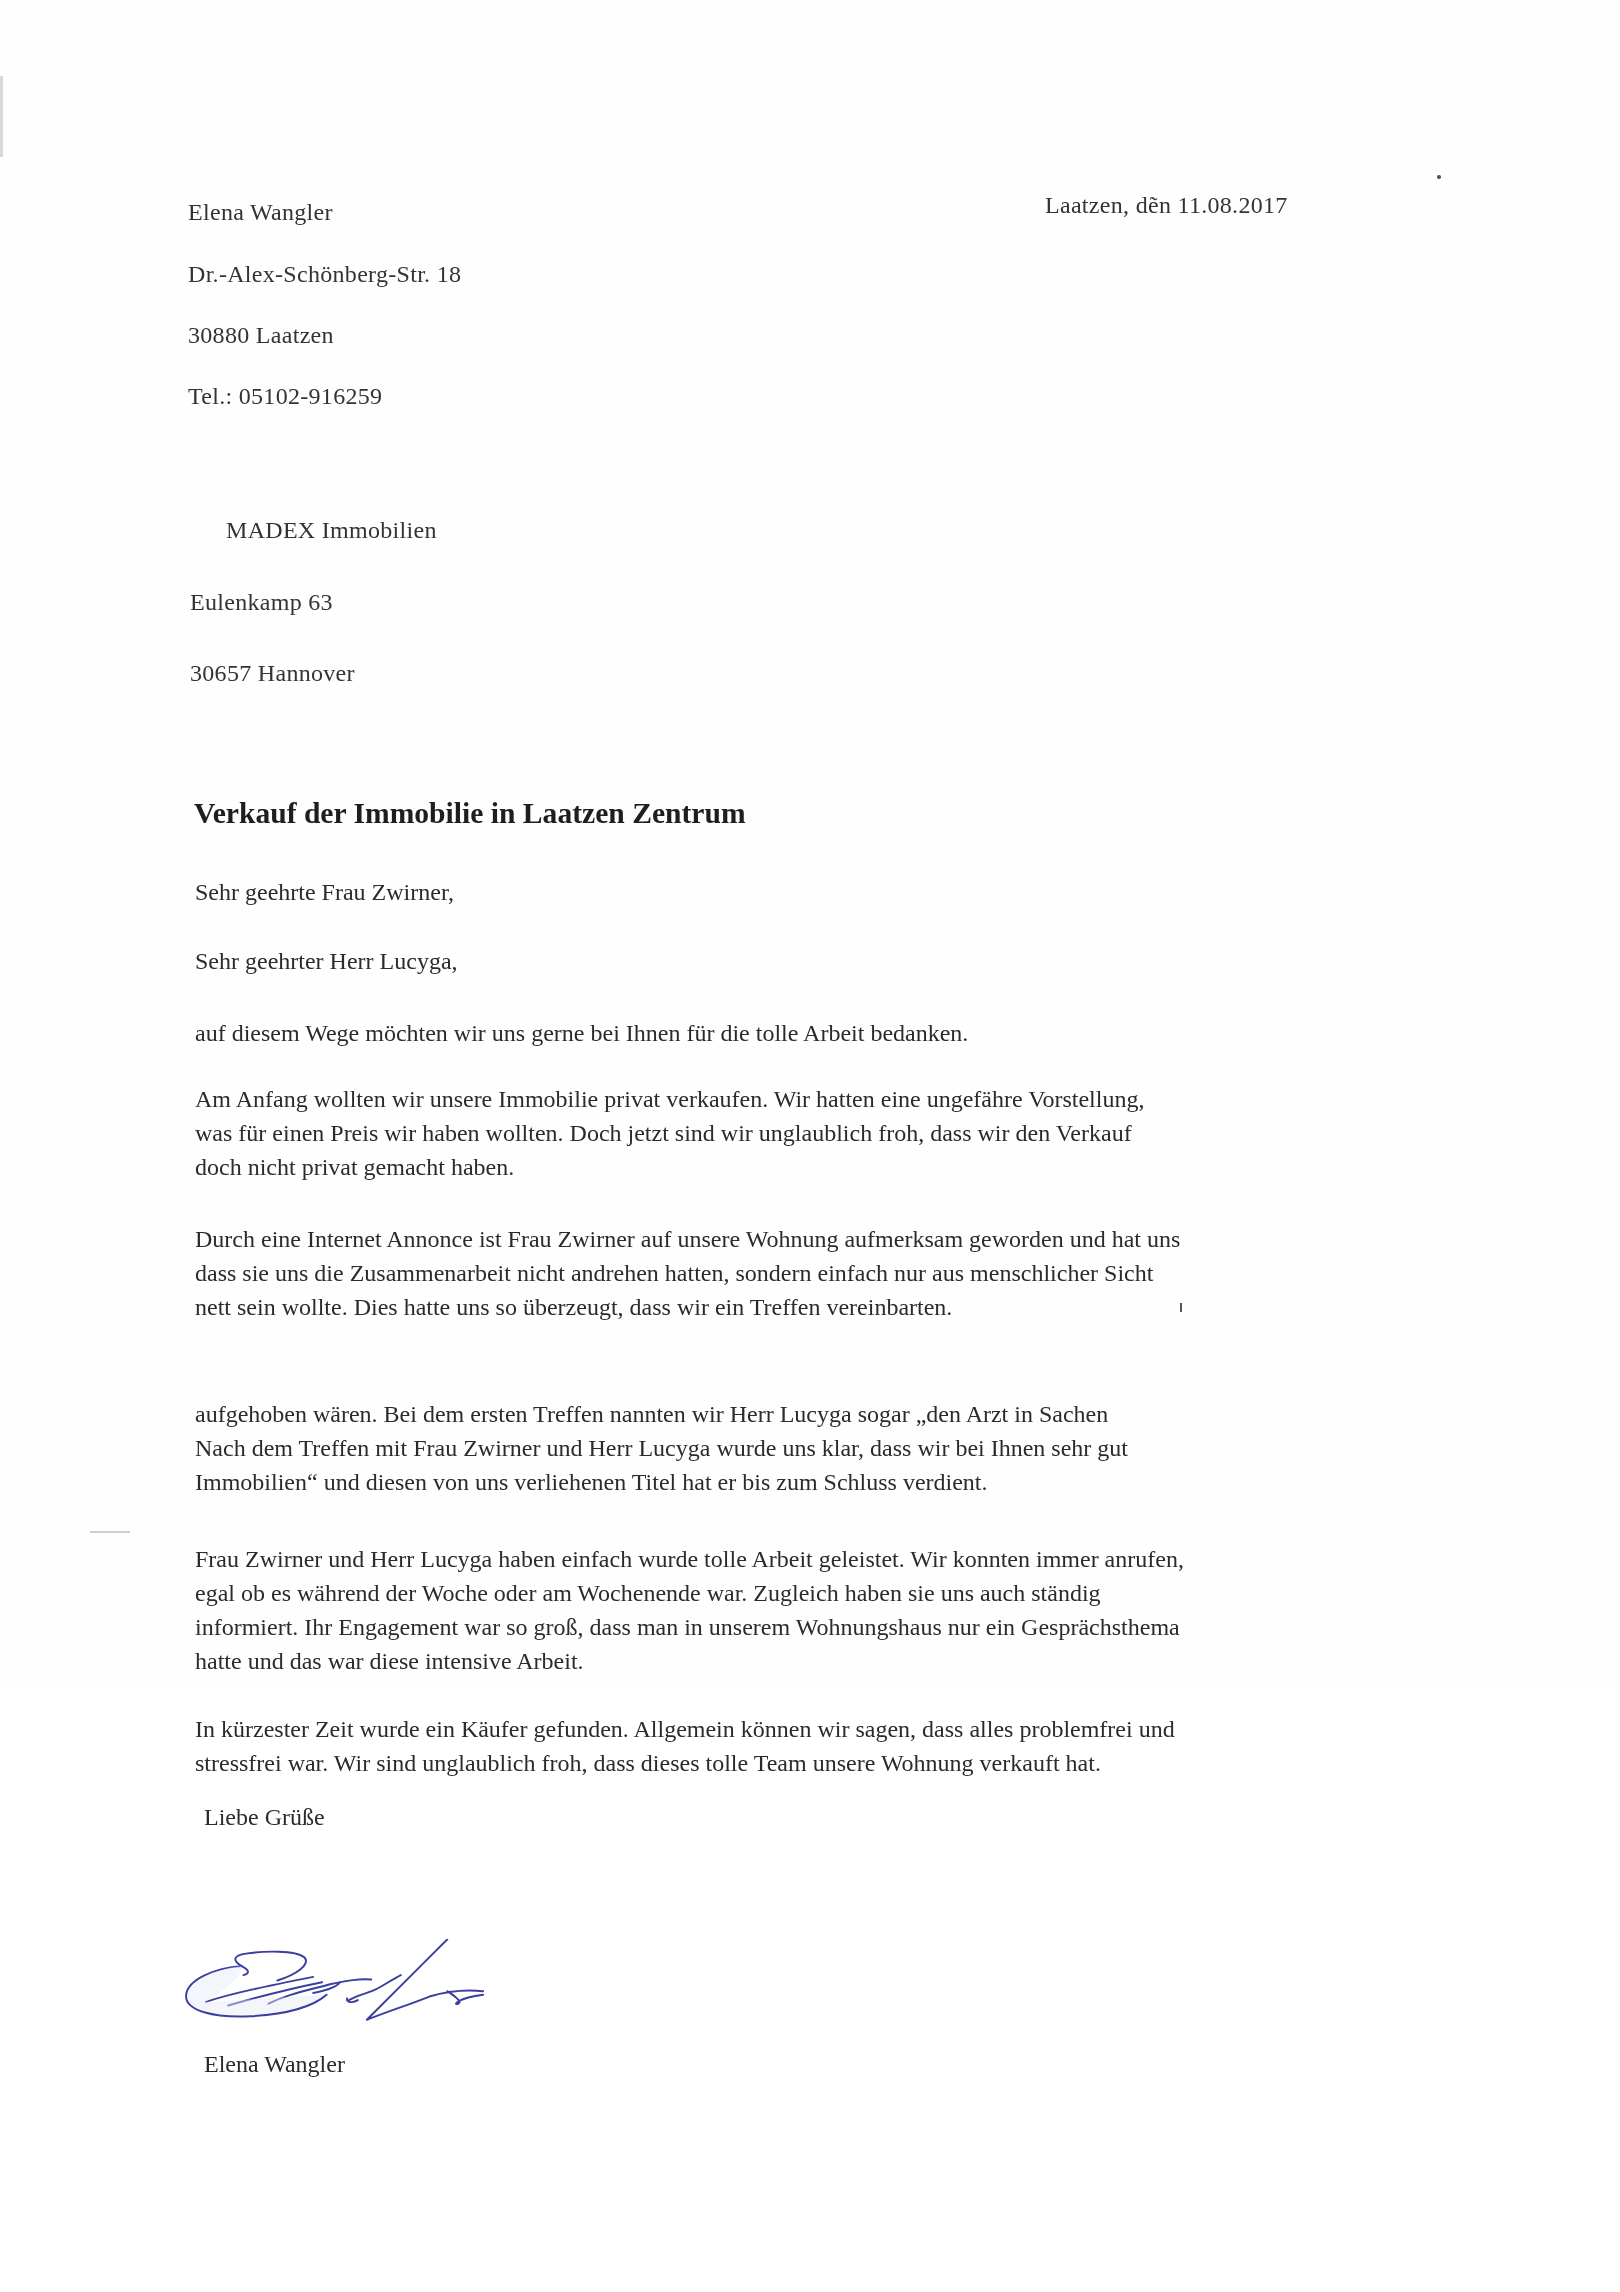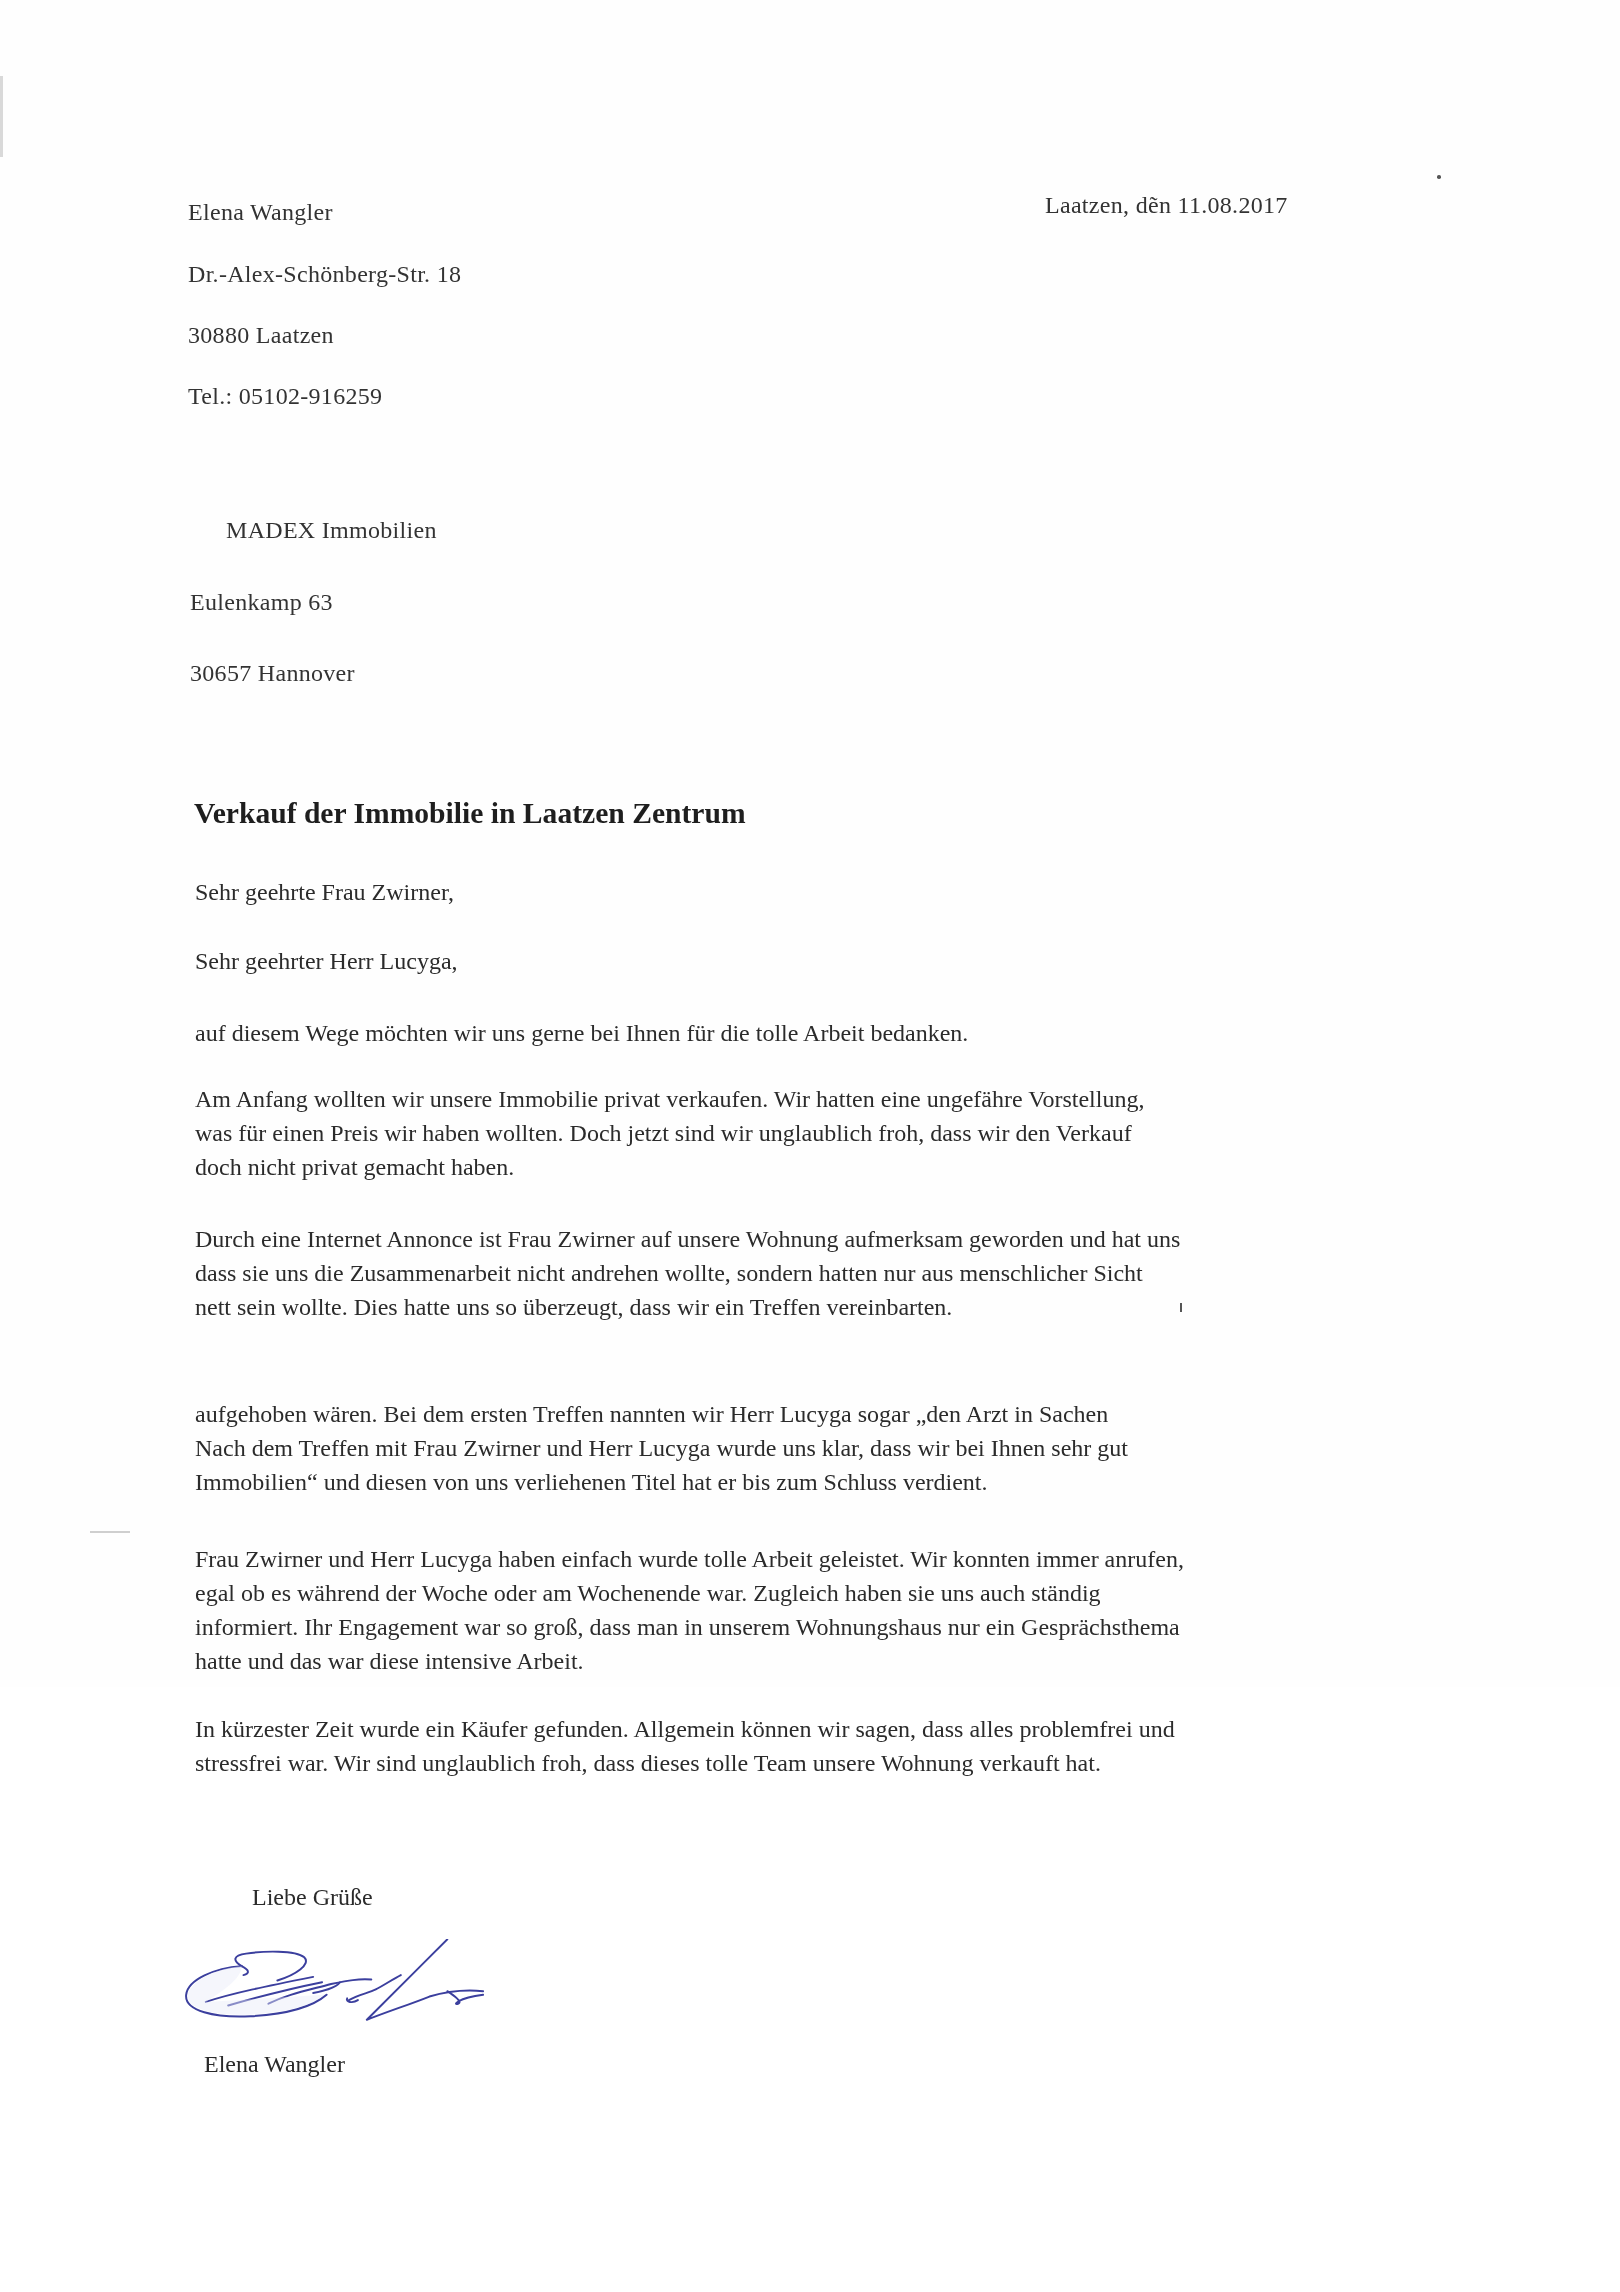--- a/index.html
+++ b/index.html
@@ -52,21 +52,21 @@
   </div>
 
   <div class="para body-text" style="top:1082px;">
     <span class="line">Am Anfang wollten wir unsere Immobilie privat verkaufen. Wir hatten eine ungefähre Vorstellung,</span>
     <span class="line">was für einen Preis wir haben wollten. Doch jetzt sind wir unglaublich froh, dass wir den Verkauf</span>
     <span class="line">doch nicht privat gemacht haben.</span>
   </div>
 
   <div class="para body-text" style="top:1222px;">
     <span class="line">Durch eine Internet Annonce ist Frau Zwirner auf unsere Wohnung aufmerksam geworden und hat uns</span>
-    <span class="line">dass sie uns die Zusammenarbeit nicht andrehen wollte, sondern hatten nur aus menschlicher Sicht</span>
+    <span class="line">dass sie uns die Zusammenarbeit nicht andrehen hatten, sondern einfach nur aus menschlicher Sicht</span>
     <span class="line" style="position:relative;">
       <span>nett sein wollte. Dies hatte uns so überzeugt, dass wir ein Treffen vereinbarten.</span>
       <span style="position:absolute; left:985px; top:12.5px; width:1.8px; height:9px; background:#555;"></span>
     </span>
   </div>
 
   <div class="para body-text" style="top:1397px;">
     <span class="line">aufgehoben wären. Bei dem ersten Treffen nannten wir Herr Lucyga sogar „den Arzt in Sachen</span>
     <span class="line">Nach dem Treffen mit Frau Zwirner und Herr Lucyga wurde uns klar, dass wir bei Ihnen sehr gut</span>
     <span class="line">Immobilien“ und diesen von uns verliehenen Titel hat er bis zum Schluss verdient.</span>
@@ -77,21 +77,21 @@
     <span class="line">egal ob es während der Woche oder am Wochenende war. Zugleich haben sie uns auch ständig</span>
     <span class="line">informiert. Ihr Engagement war so groß, dass man in unserem Wohnungshaus nur ein Gesprächsthema</span>
     <span class="line">hatte und das war diese intensive Arbeit.</span>
   </div>
 
   <div class="para body-text" style="top:1712px;">
     <span class="line">In kürzester Zeit wurde ein Käufer gefunden. Allgemein können wir sagen, dass alles problemfrei und</span>
     <span class="line">stressfrei war. Wir sind unglaublich froh, dass dieses tolle Team unsere Wohnung verkauft hat.</span>
   </div>
 
-  <div class="abs body-text" style="left:204px; top:1884px;margin-left:48px;">Liebe Grüße</div>
+  <div class="abs body-text" style="left:204px; top:1804px;">Liebe Grüße</div>
 
   <div class="abs" style="left:179px; top:1939px; width:322px; height:99px;">
     <svg width="322" height="99" viewBox="0 0 360 110">
       <g fill="none" stroke="#3b3f9e" stroke-width="2.2" stroke-linecap="round" stroke-linejoin="round">
 
         <path d="M70,30 C40,32 10,45 8,62 C6,80 40,88 80,86 C120,84 150,75 165,62"></path>
         <path d="M70,30 C60,24 60,18 75,16 C95,13 130,12 140,20 C148,28 130,40 110,46"></path>
         <path d="M70,30 C78,34 80,38 72,40"></path>
 
         <path d="M30,70 C60,60 100,52 150,42"></path>

